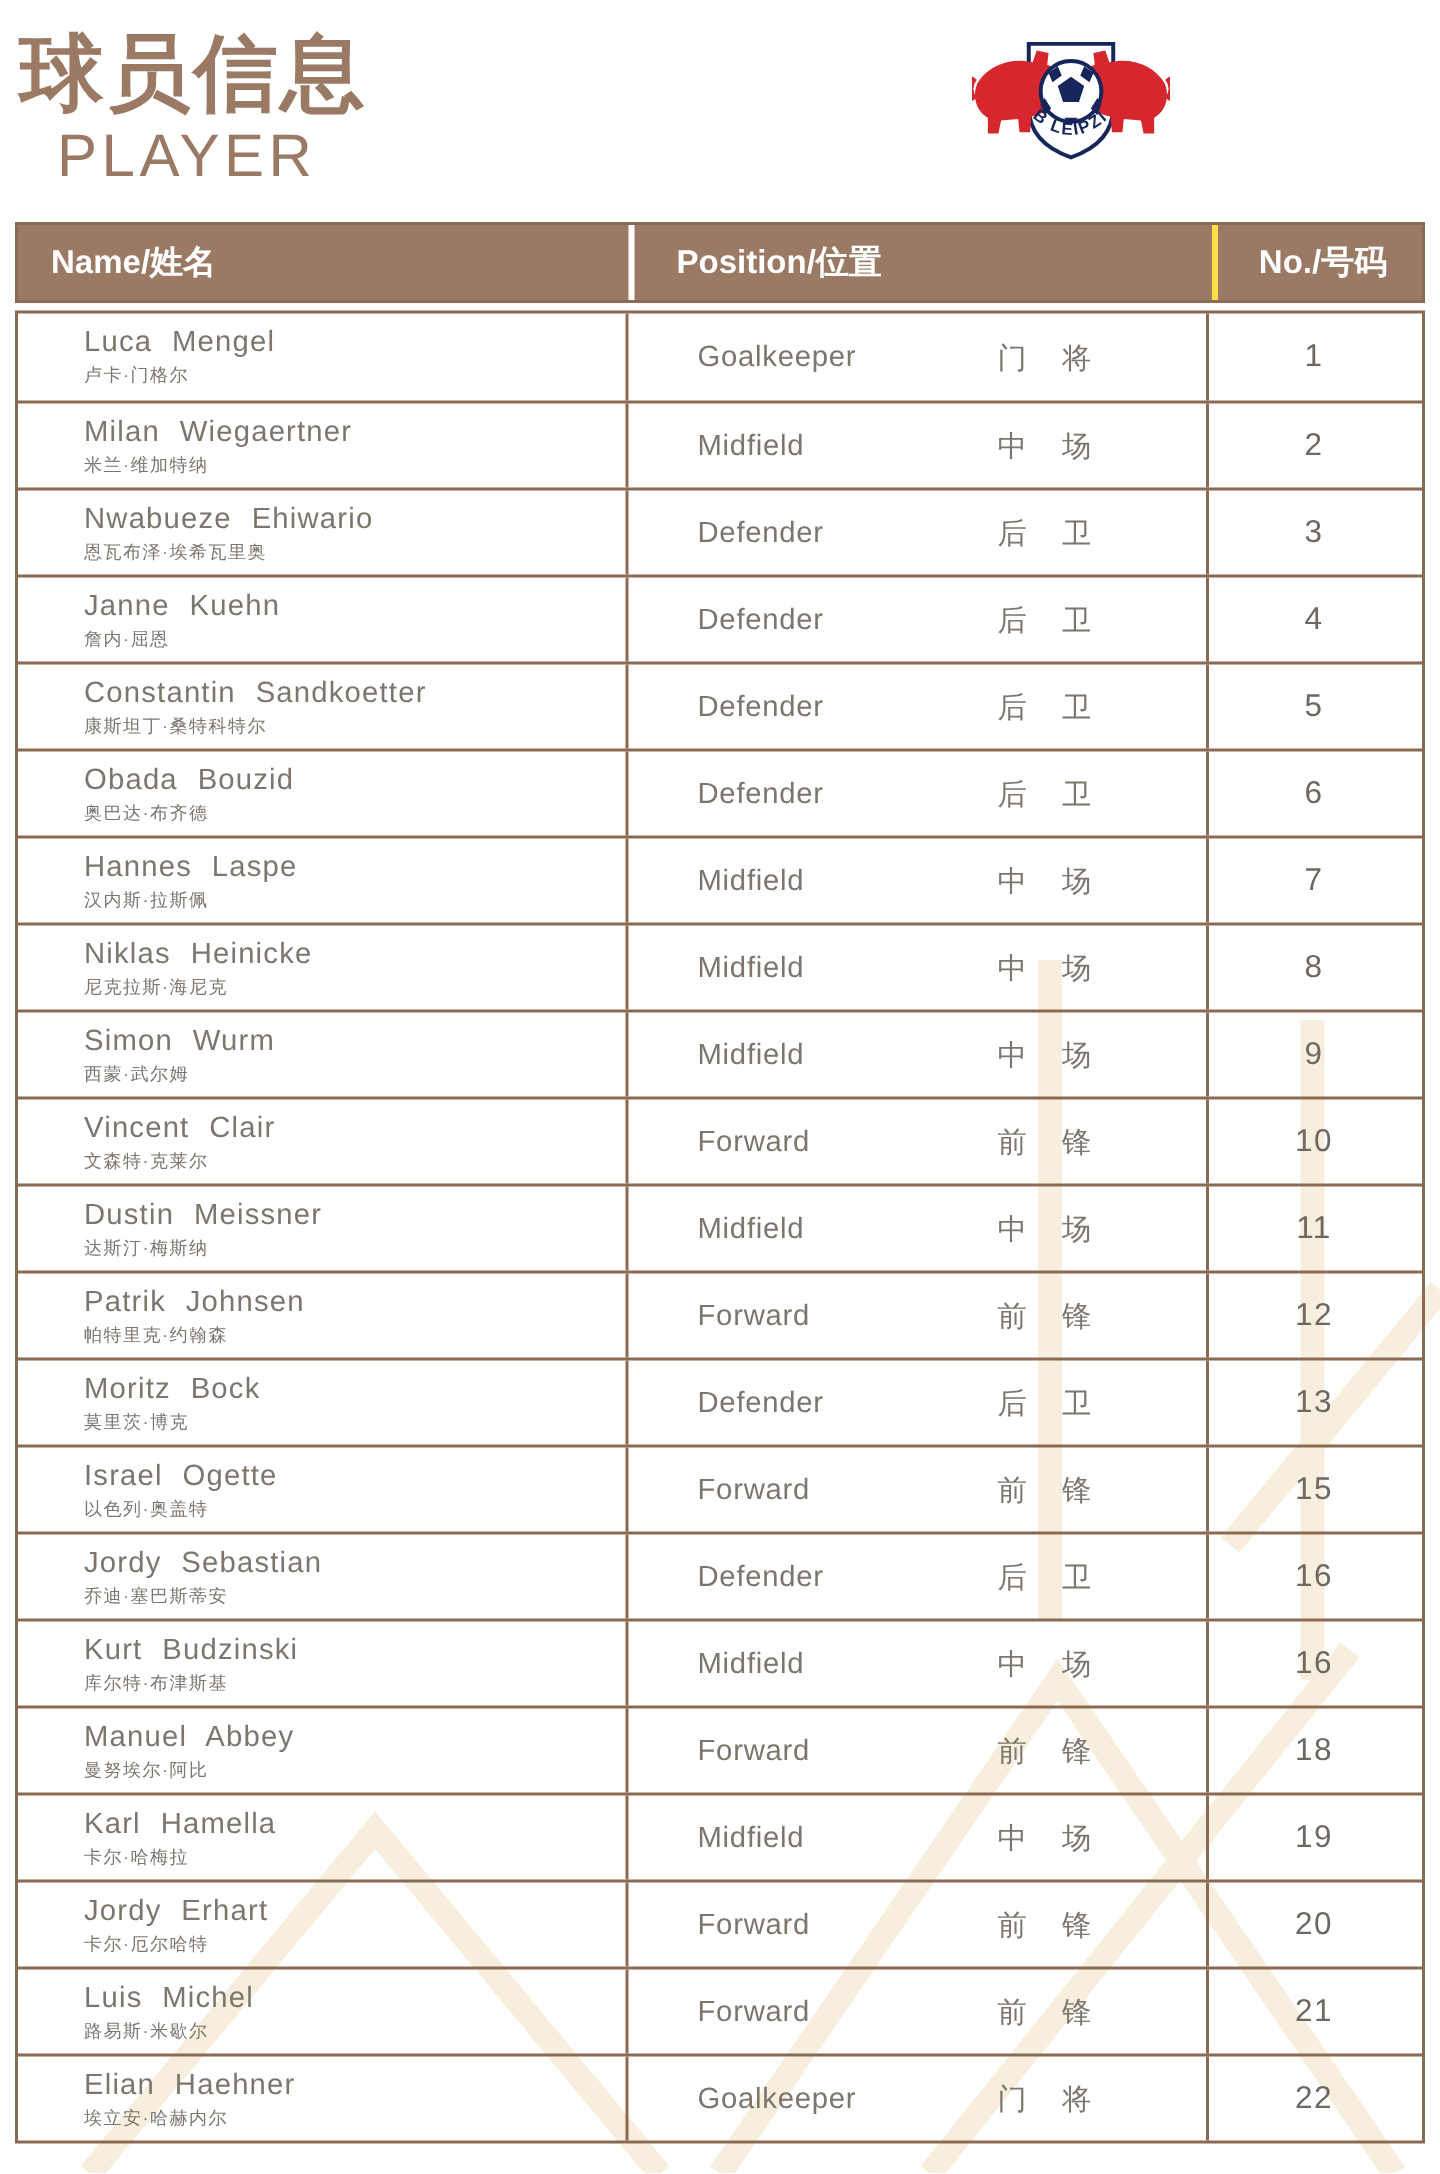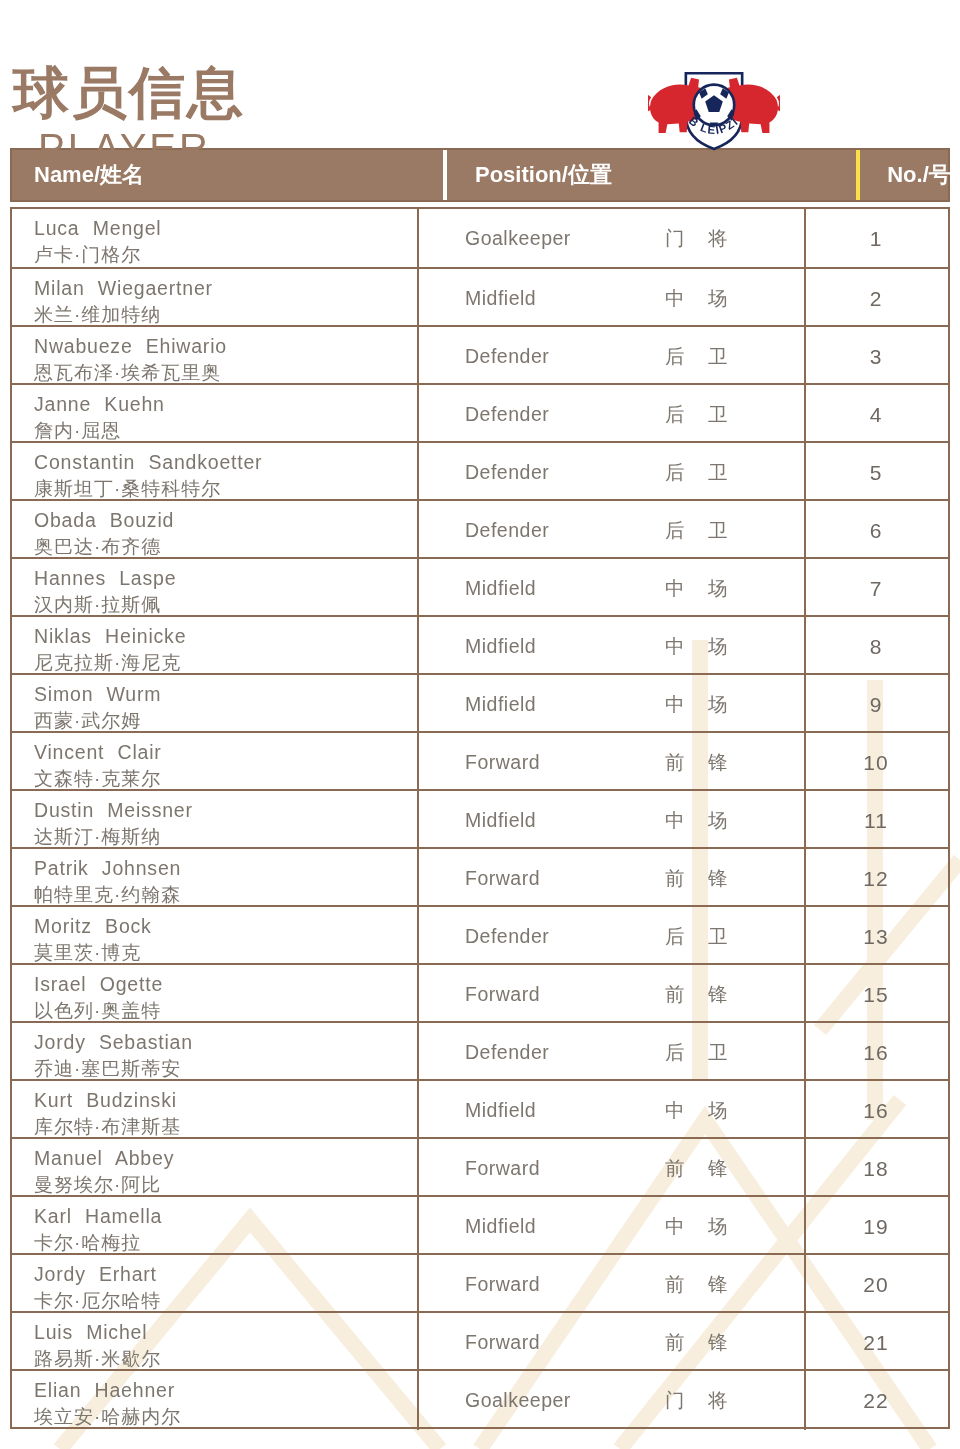--- a/index.html
+++ b/index.html
@@ -20,66 +20,65 @@
     margin:0 auto;
     background:#ffffff;
     overflow:hidden;
   }
   
   .watermark{
     position:absolute;left:0;top:560px;width:960px;height:889px;
     z-index:0;pointer-events:none;
   }
   
-  .hdr{position:absolute;left:0;top:0;width:792px;height:148px;z-index:2;margin-top:44px;}
+  .hdr{position:absolute;left:0;top:0;width:792px;height:148px;z-index:2;}
   .title-zh{
     position:absolute;left:13px;top:18px;
     font-size:56px;font-weight:bold;color:var(--brown);
     letter-spacing:2px;line-height:1.1;
   }
   .title-en{
     position:absolute;left:38px;top:82px;
     font-size:40px;font-weight:400;color:var(--brown);
     letter-spacing:3px;
   }
   .logo{position:absolute;right:12px;top:12px;width:132px;height:126px;}
   
   .tbl{
     position:absolute;left:10px;top:148px;width:940px;z-index:1;
   }
   .thead{
     display:grid;grid-template-columns:407px 389px 144px;
     height:54px;background:var(--brown);
     border:2px solid var(--border);
-    gap:24px;
   }
   .th{
     color:#ffffff;font-size:22px;font-weight:600;
     display:flex;align-items:center;
   }
   .th-name{padding-left:22px;}
   .th-pos{padding-left:28px;border-left:4px solid #ffffff;}
   .th-no{justify-content:center;border-left:4px solid #fde047;}
   .tbody{
     margin-top:5px;
     border:2px solid var(--border);
     background:transparent;
   }
   .row{
     display:grid;grid-template-columns:405px 387px 142px;
     height:58px;
   }
   .row + .row{border-top:2px solid var(--border);}
   .cell + .cell{border-left:2px solid var(--border);}
-  .c-name{padding:6px 0 0 22px;line-height:1.38;}
+  .c-name{padding:6px 0 0 22px;line-height:1.38;margin-left:22px;}
   .nm-en{
     font-size:19.5px;color:var(--text);
     letter-spacing:0.8px;word-spacing:7px;
   }
-  .nm-zh{font-size:19px;color:var(--text);letter-spacing:1px;}
+  .nm-zh{font-size:12px;color:var(--text);letter-spacing:1px;}
   .c-pos{
     display:flex;align-items:center;padding-left:46px;
     font-size:19.5px;color:var(--text);
   }
   .pos-en{flex:0 0 200px;letter-spacing:0.5px;}
   .pos-zh{letter-spacing:2px;}
   .c-no{
     display:flex;align-items:center;justify-content:center;
     font-size:21px;color:var(--num);letter-spacing:1px;
   }

